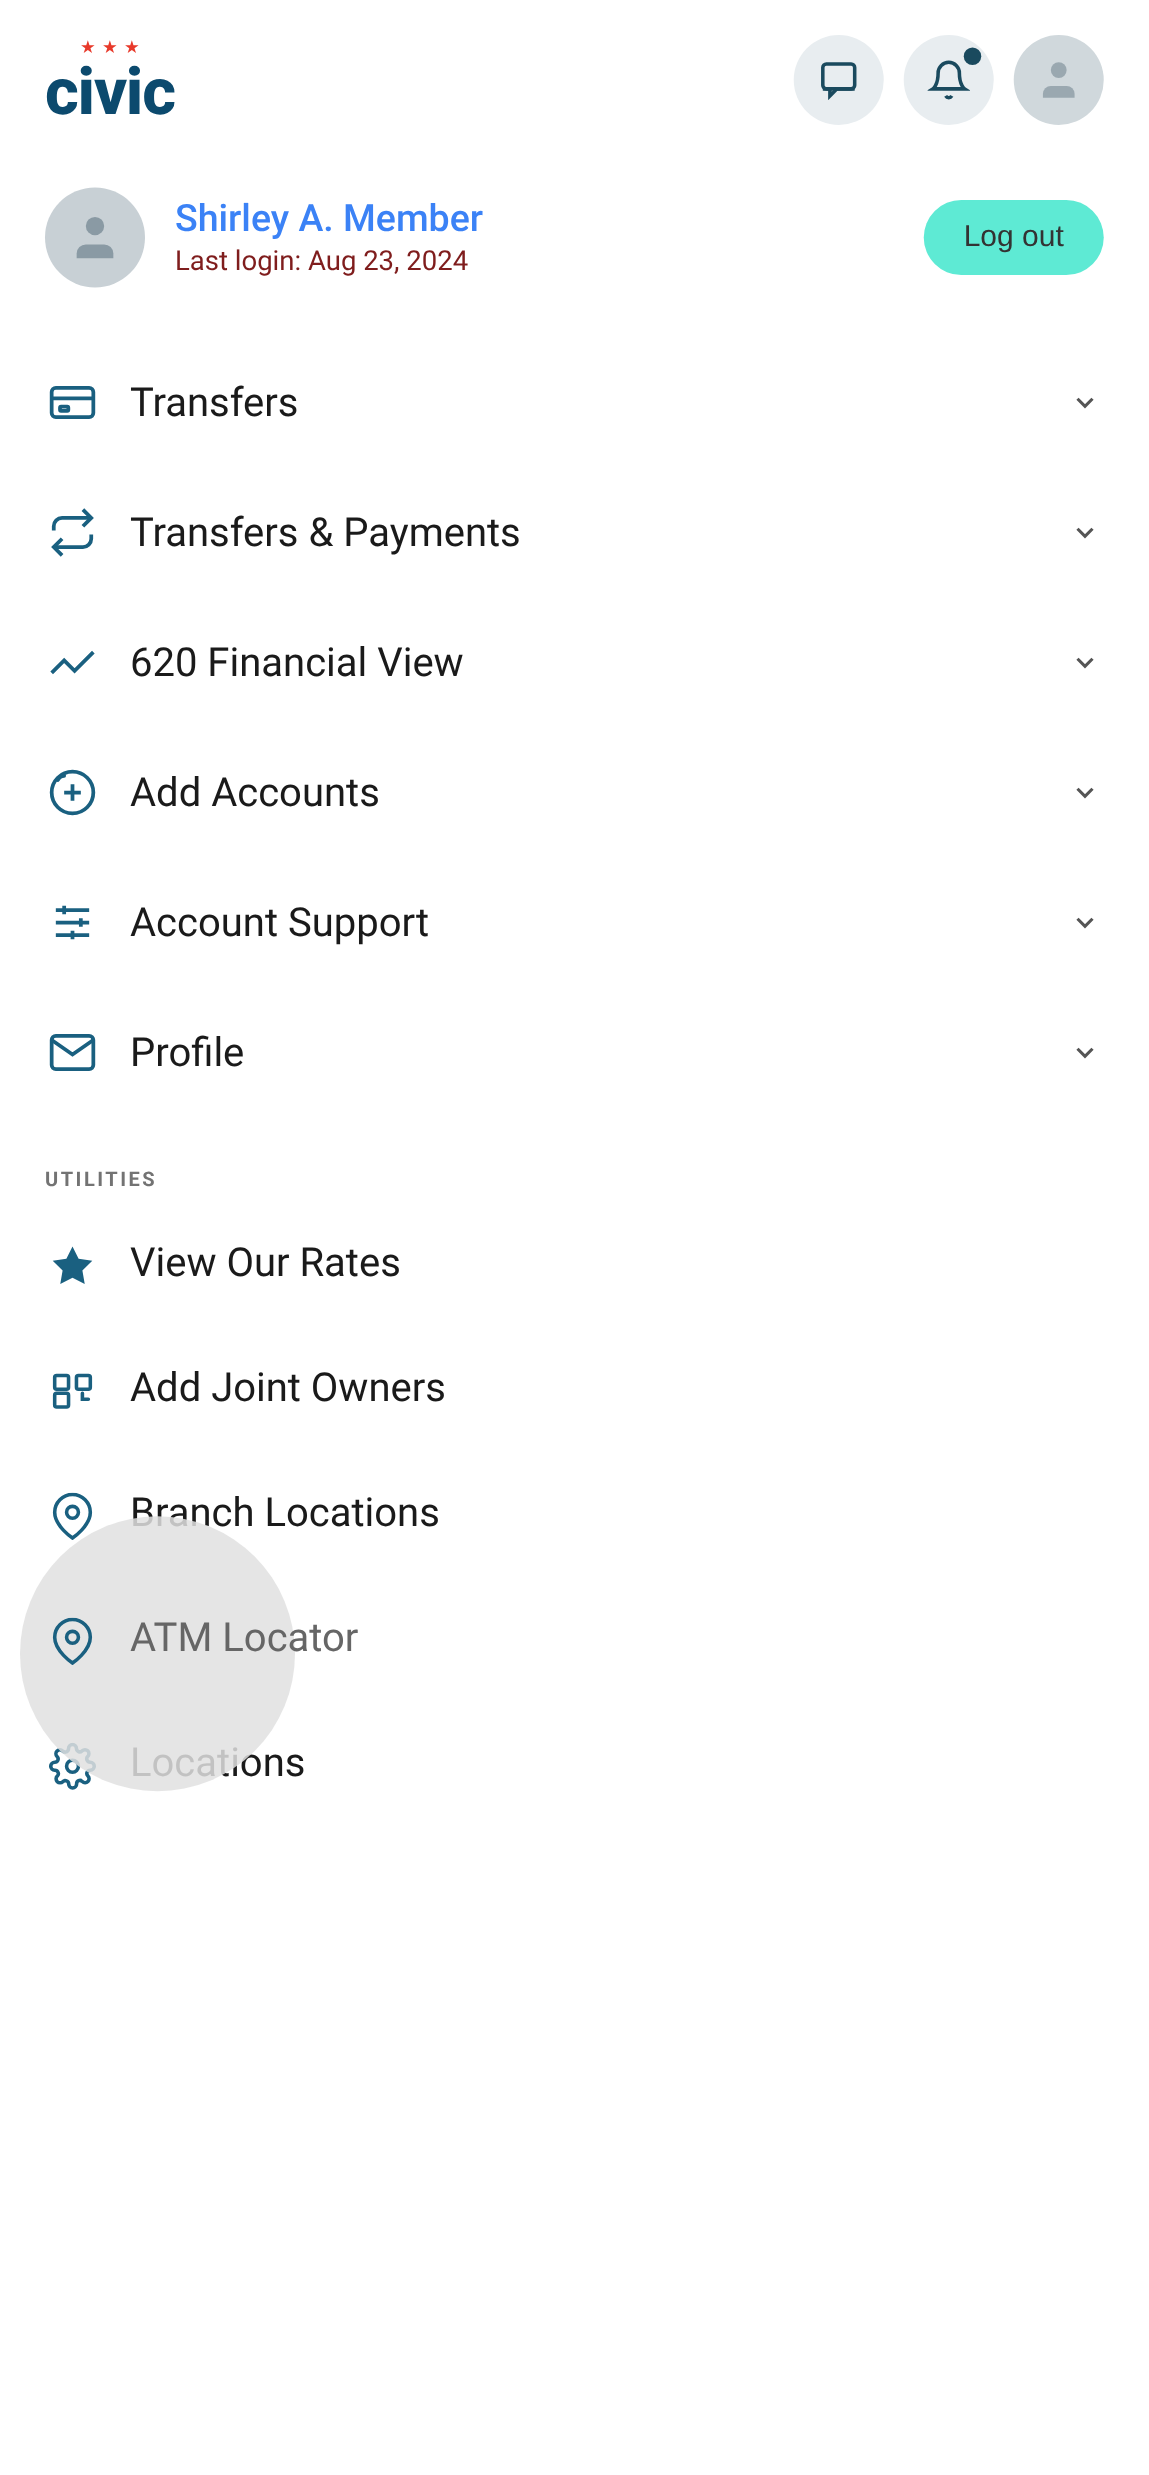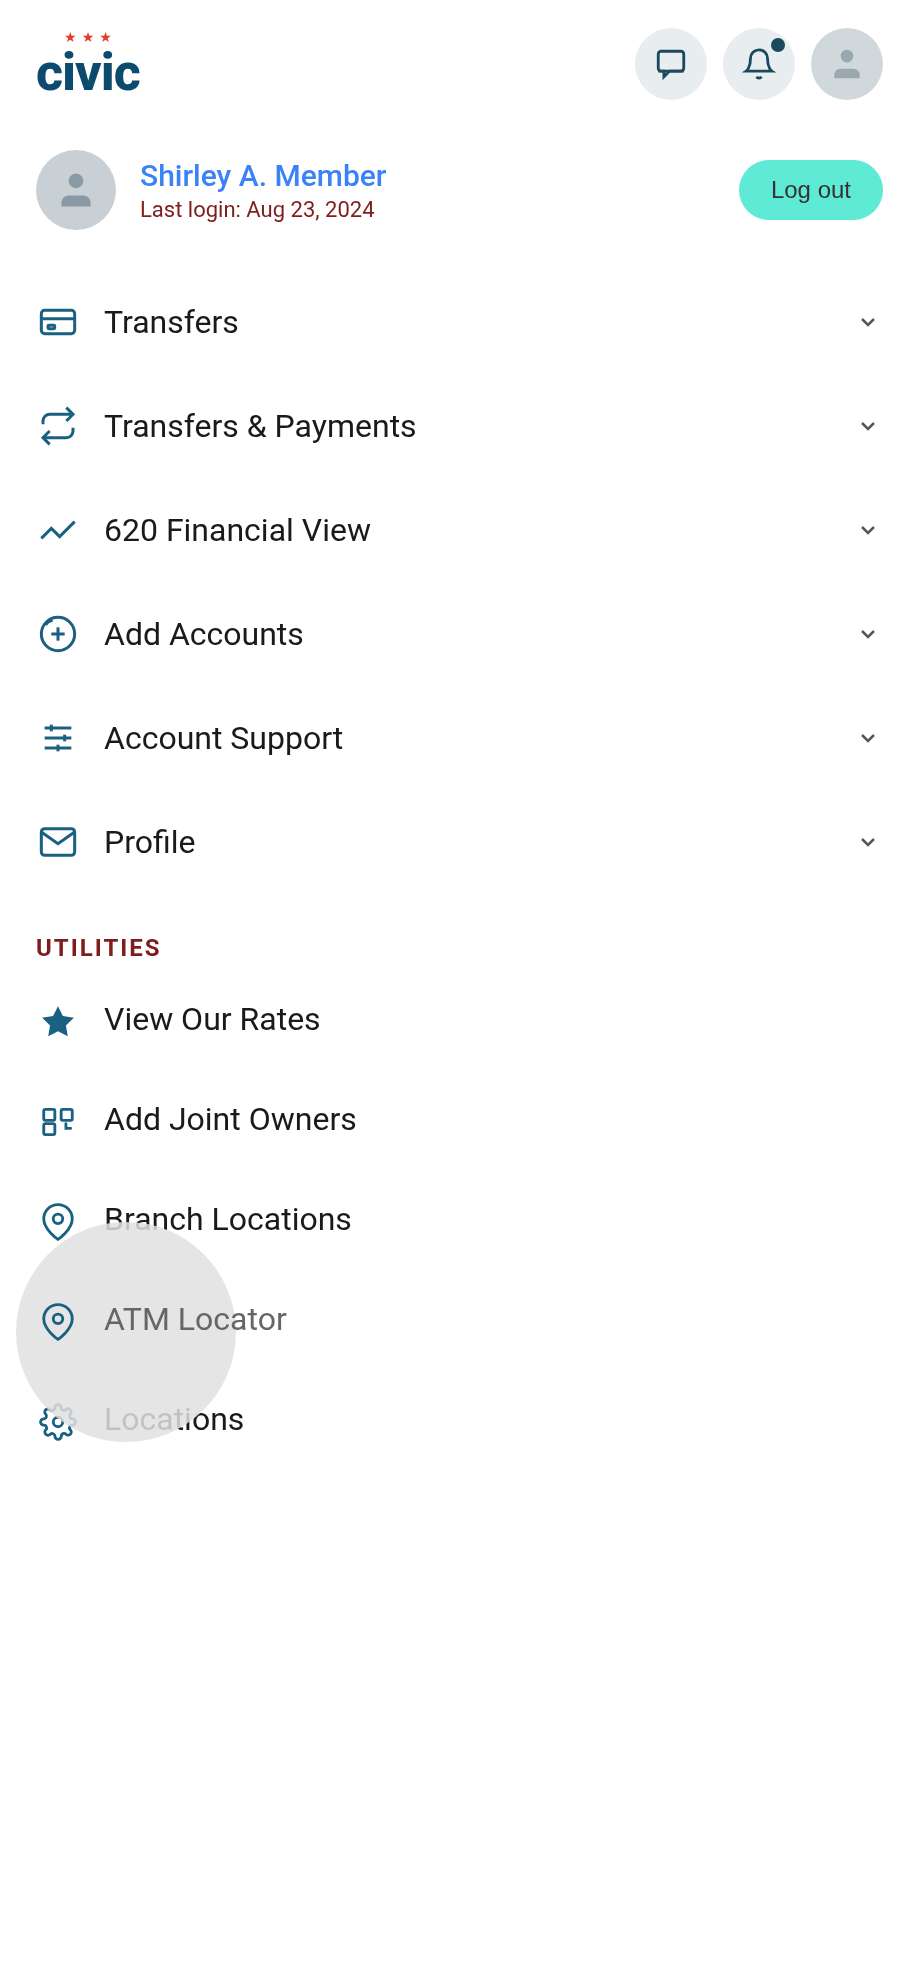--- a/index.html
+++ b/index.html
@@ -211,23 +211,23 @@
       fill: none;
       stroke-width: 2.5;
     }
 
     
     .utilities-section {
       padding: 30px 36px 10px 36px;
     }
 
     .utilities-label {
-      font-size: 24px;
+      font-size: 16px;
       font-weight: 700;
-      color: #7f1d1d;
+      color: #737373;
       letter-spacing: 2px;
       text-transform: uppercase;
       margin-bottom: 10px;
     }
 
     .util-item {
       display: flex;
       align-items: flex-start;
       padding: 28px 0;
       gap: 24px;

